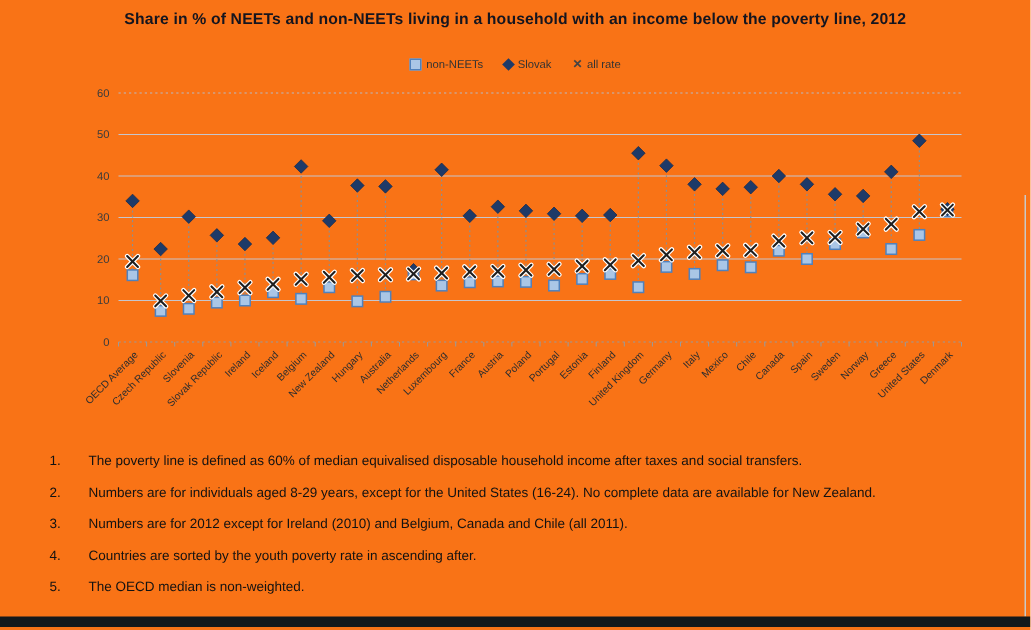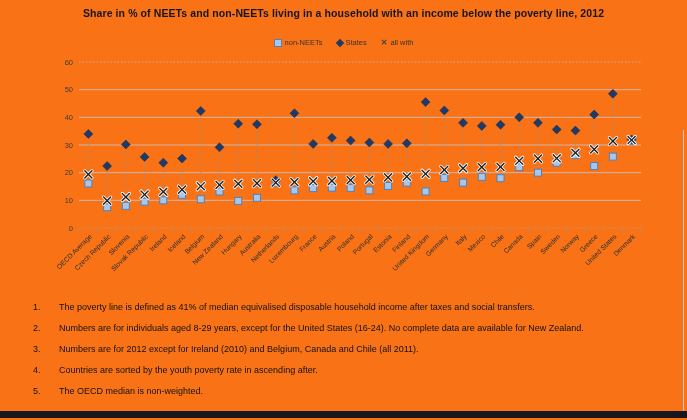--- a/index.html
+++ b/index.html
@@ -40,25 +40,25 @@
 <div id="screen">
   <div class="chart-title">Share in % of NEETs and non-NEETs living in a household with an income below the poverty line, 2012</div>
 
   <div class="legend" id="legend">
       <span class="legend-item">
         <span class="sw-square"></span>
         <span>non-NEETs</span>
       </span>
       <span class="legend-item">
         <span class="sw-diamond"></span>
-        <span>States</span>
+        <span>Slovak</span>
       </span>
       <span class="legend-item">
         <span class="sw-x">✕</span>
-        <span>all with</span>
+        <span>all rate</span>
       </span>
     </div>
 
   <svg id="plot-svg" width="687" height="300">
       <g>
         <line x1="79" x2="641" y1="228" y2="228" stroke-width="0.8" stroke="#9a9a9a" stroke-dasharray="1.5,2"></line>
         <text x="73" y="230.5" text-anchor="end" font-size="7.5" fill="#3c3c3c">0</text>
         <line x1="79" x2="641" y1="200.33333333333334" y2="200.33333333333334" stroke-width="0.8" stroke="#c5c6ce"></line>
         <text x="73" y="202.83333333333334" text-anchor="end" font-size="7.5" fill="#3c3c3c">10</text>
         <line x1="79" x2="641" y1="172.66666666666669" y2="172.66666666666669" stroke-width="0.8" stroke="#c5c6ce"></line>
@@ -413,21 +413,21 @@
         <text x="579.4333333333334" y="237" text-anchor="end" font-size="6.8" fill="#2e2e2e" transform="rotate(-45 579.4333333333334 237)">Norway</text>
         <text x="598.1666666666667" y="237" text-anchor="end" font-size="6.8" fill="#2e2e2e" transform="rotate(-45 598.1666666666667 237)">Greece</text>
         <text x="616.9" y="237" text-anchor="end" font-size="6.8" fill="#2e2e2e" transform="rotate(-45 616.9 237)">United States</text>
         <text x="635.6333333333333" y="237" text-anchor="end" font-size="6.8" fill="#2e2e2e" transform="rotate(-45 635.6333333333333 237)">Denmark</text>
       </g>
     </svg>
 
   <div class="footnotes" id="footnotes">
       <div class="footnote-row">
         <div class="footnote-num">1.</div>
-        <div class="footnote-text">The poverty line is defined as 41% of median equivalised disposable household income after taxes and social transfers.</div>
+        <div class="footnote-text">The poverty line is defined as 60% of median equivalised disposable household income after taxes and social transfers.</div>
       </div>
       <div class="footnote-row">
         <div class="footnote-num">2.</div>
         <div class="footnote-text">Numbers are for individuals aged 8-29 years, except for the United States (16-24). No complete data are available for New Zealand.</div>
       </div>
       <div class="footnote-row">
         <div class="footnote-num">3.</div>
         <div class="footnote-text">Numbers are for 2012 except for Ireland (2010) and Belgium, Canada and Chile (all 2011).</div>
       </div>
       <div class="footnote-row">

